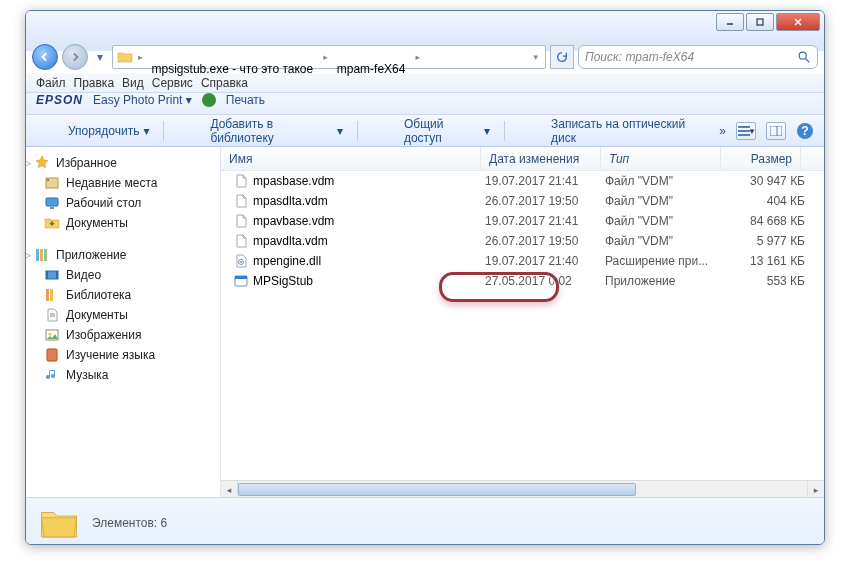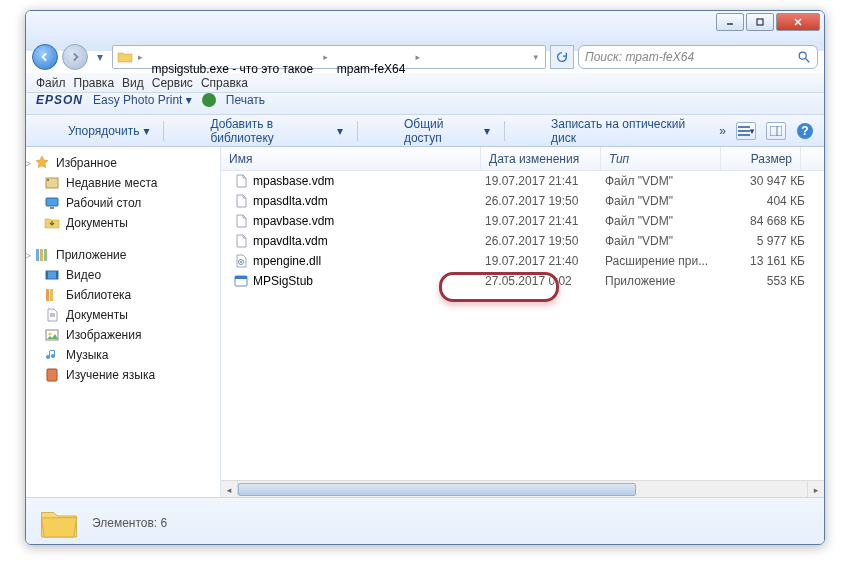--- a/index.html
+++ b/index.html
@@ -262,29 +262,29 @@
         <div class="navitem">
             <svg class="ic" viewBox="0 0 16 16">
               <rect x="2" y="3" width="12" height="10" fill="#fff" stroke="#888"></rect>
               <circle cx="6" cy="7" r="1.5" fill="#f0c040"></circle>
               <path d="M3 12l3-3 2 2 3-4 3 5z" fill="#6ab06a"></path>
             </svg>
             <span>Изображения</span>
           </div>
         <div class="navitem">
             <svg class="ic" viewBox="0 0 16 16">
+              <rect x="3" y="2" width="10" height="12" rx="1" fill="#e08050" stroke="#a85020"></rect>
+            </svg>
+            <span>Изучение языка</span>
+          </div>
+        <div class="navitem">
+            <svg class="ic" viewBox="0 0 16 16">
               <path d="M6 3v7a2 2 0 1 1-1-1.7V4l6-1v6a2 2 0 1 1-1-1.7V3z" fill="#5a9be0"></path>
             </svg>
             <span>Музыка</span>
-          </div>
-        <div class="navitem">
-            <svg class="ic" viewBox="0 0 16 16">
-              <rect x="3" y="2" width="10" height="12" rx="1" fill="#e08050" stroke="#a85020"></rect>
-            </svg>
-            <span>Изучение языка</span>
           </div>
       </div>
     </div>
 
     <div class="list">
       <div class="cols">
         <div class="col c-name">Имя</div>
         <div class="col c-date">Дата изменения</div>
         <div class="col c-type">Тип</div>
         <div class="col c-size">Размер</div>

